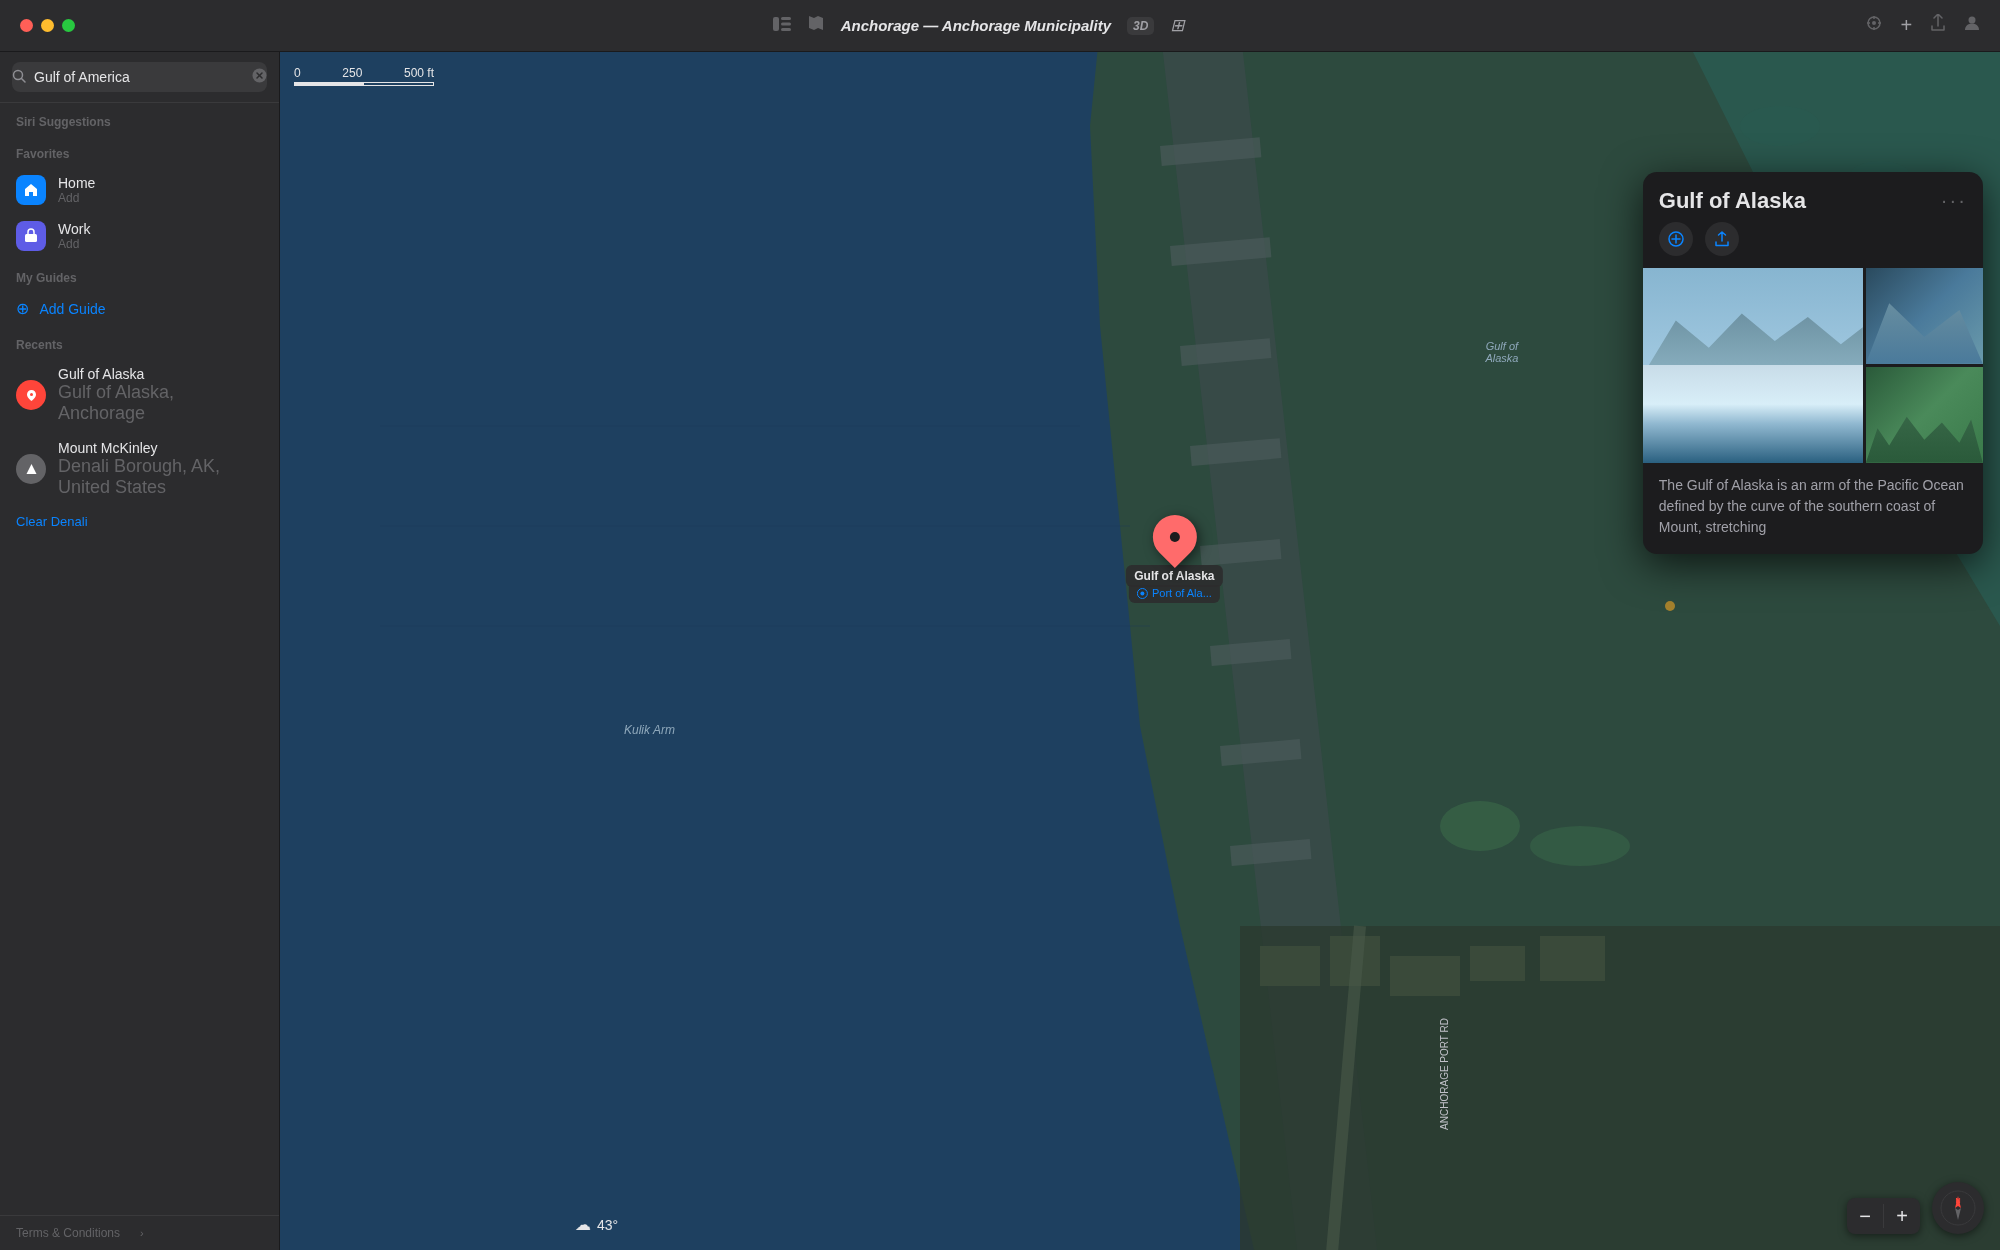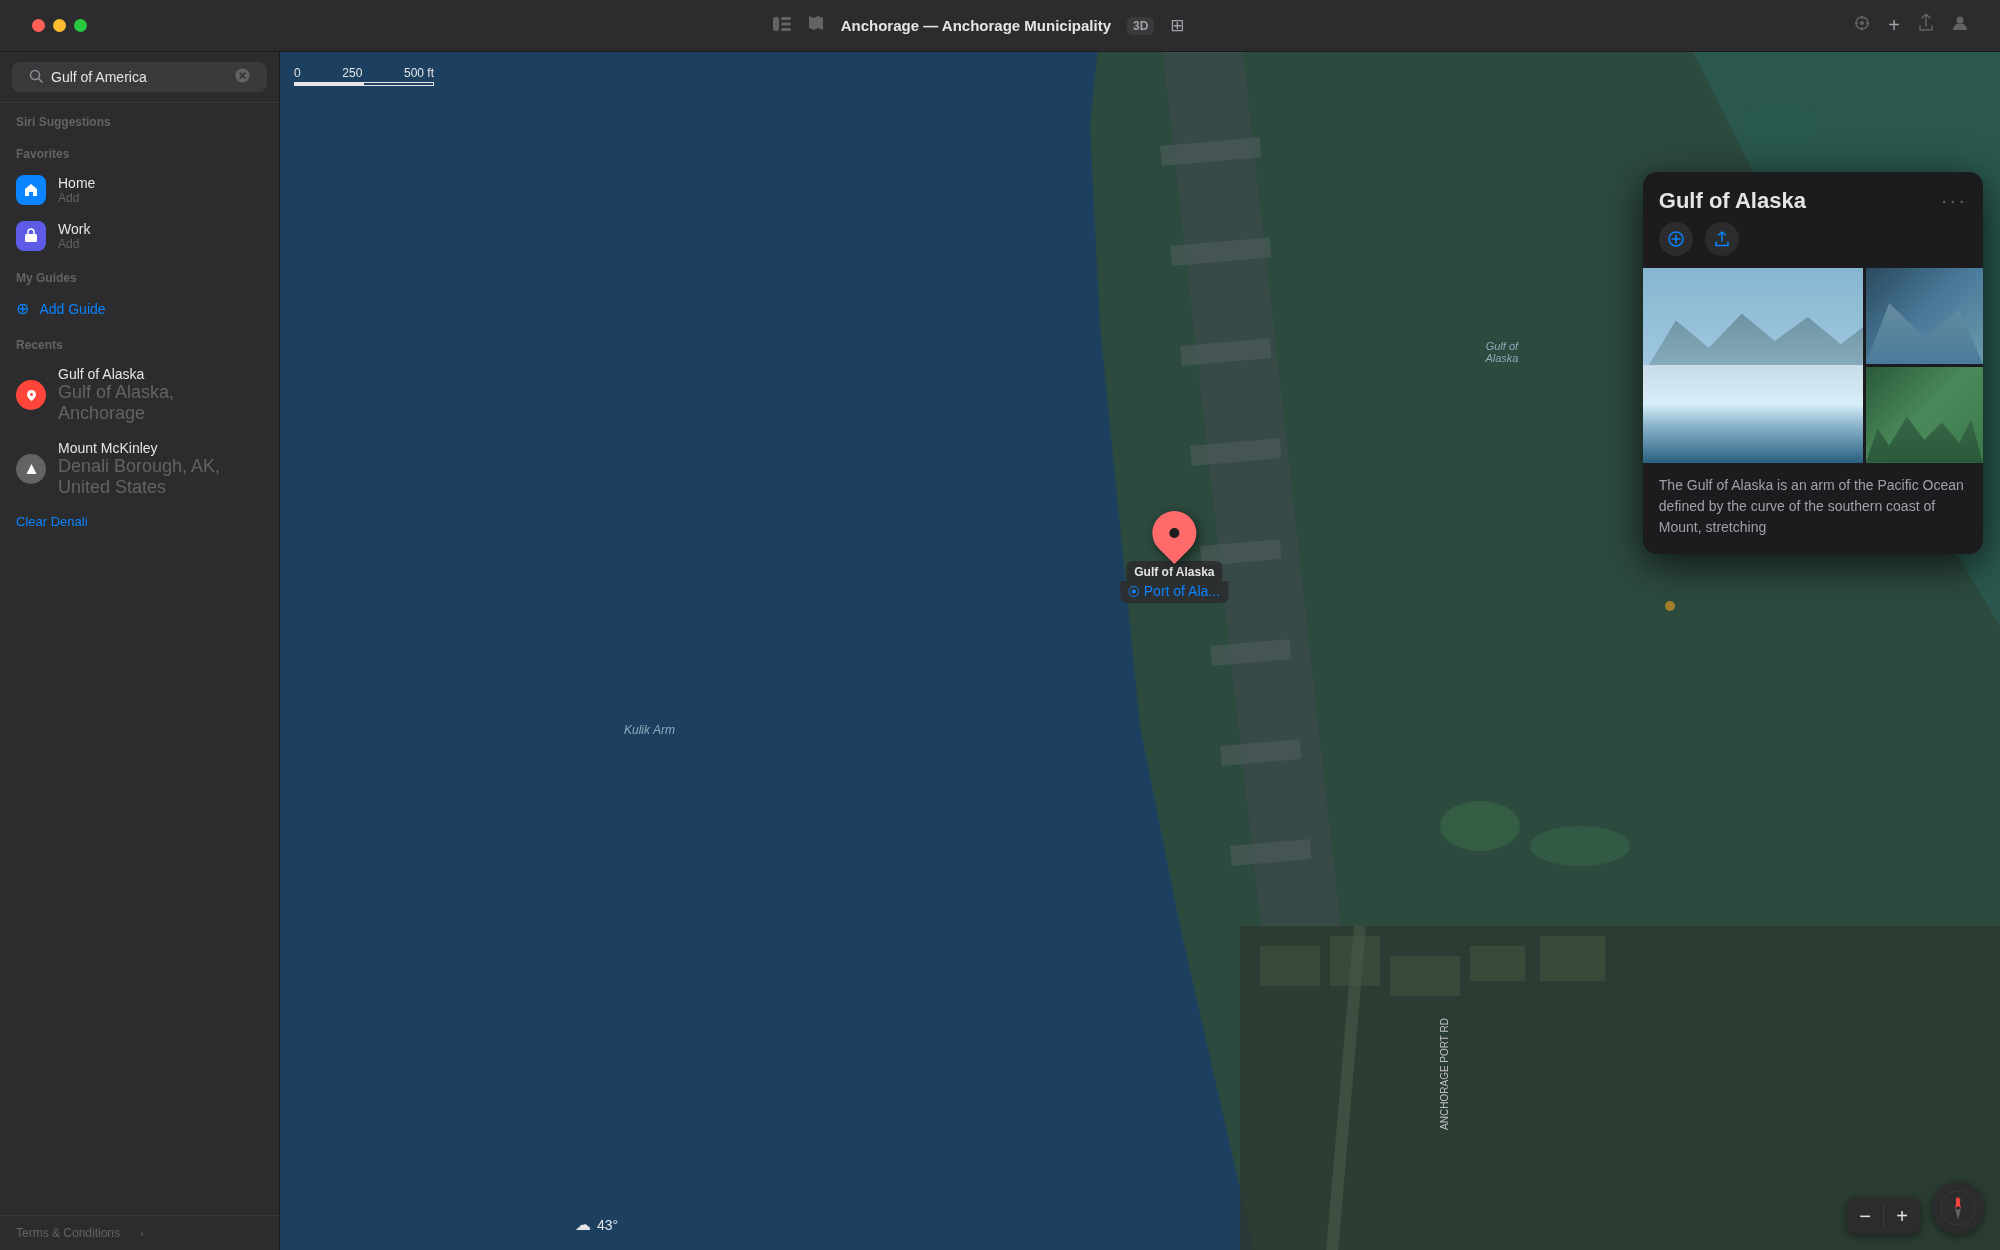--- a/index.html
+++ b/index.html
@@ -11,23 +11,24 @@
       display: flex;
       flex-direction: column;
     }
 
     
     #titlebar {
       height: 52px;
       background: #2c2c2e;
       display: flex;
       align-items: center;
-      padding: 0 32px;
+      padding: 0 20px;
       flex-shrink: 0;
       border-bottom: 1px solid #1a1a1c;
+      font-style: italic;
     }
     #titlebar-left {
       display: flex;
       align-items: center;
       gap: 8px;
       margin-right: 16px;
     }
     .traffic-dot {
       width: 13px; height: 13px; border-radius: 50%;
       display: inline-block;
@@ -78,21 +79,21 @@
 
     #search-container {
       padding: 10px 12px;
       border-bottom: 1px solid #3a3a3c;
     }
     #search-bar {
       display: flex;
       align-items: center;
       background: #3a3a3c;
       border-radius: 8px;
-      padding: 6px 17px;
+      padding: 6px 0;
       gap: 8px;
     }
     #search-icon { color: #8e8e93; font-size: 14px; }
     #search-input-display {
       flex: 1;
       color: #e5e5e7;
       font-size: 14px;
     }
     #search-clear {
       color: #636366;
@@ -295,21 +296,21 @@
       color: #e5e5e7;
       font-size: 12px;
       font-weight: 600;
       white-space: nowrap;
       text-align: center;
     }
     #pin-sublabel {
       display: flex;
       align-items: center;
       gap: 4px;
-      font-size: 14px;
+      font-size: 11px;
       color: #0a84ff;
       padding: 2px 8px 4px;
       background: rgba(44,44,46,0.9);
       border-radius: 0 0 6px 6px;
       margin-top: -2px;
       white-space: nowrap;
     }
 
     
     #info-panel {

